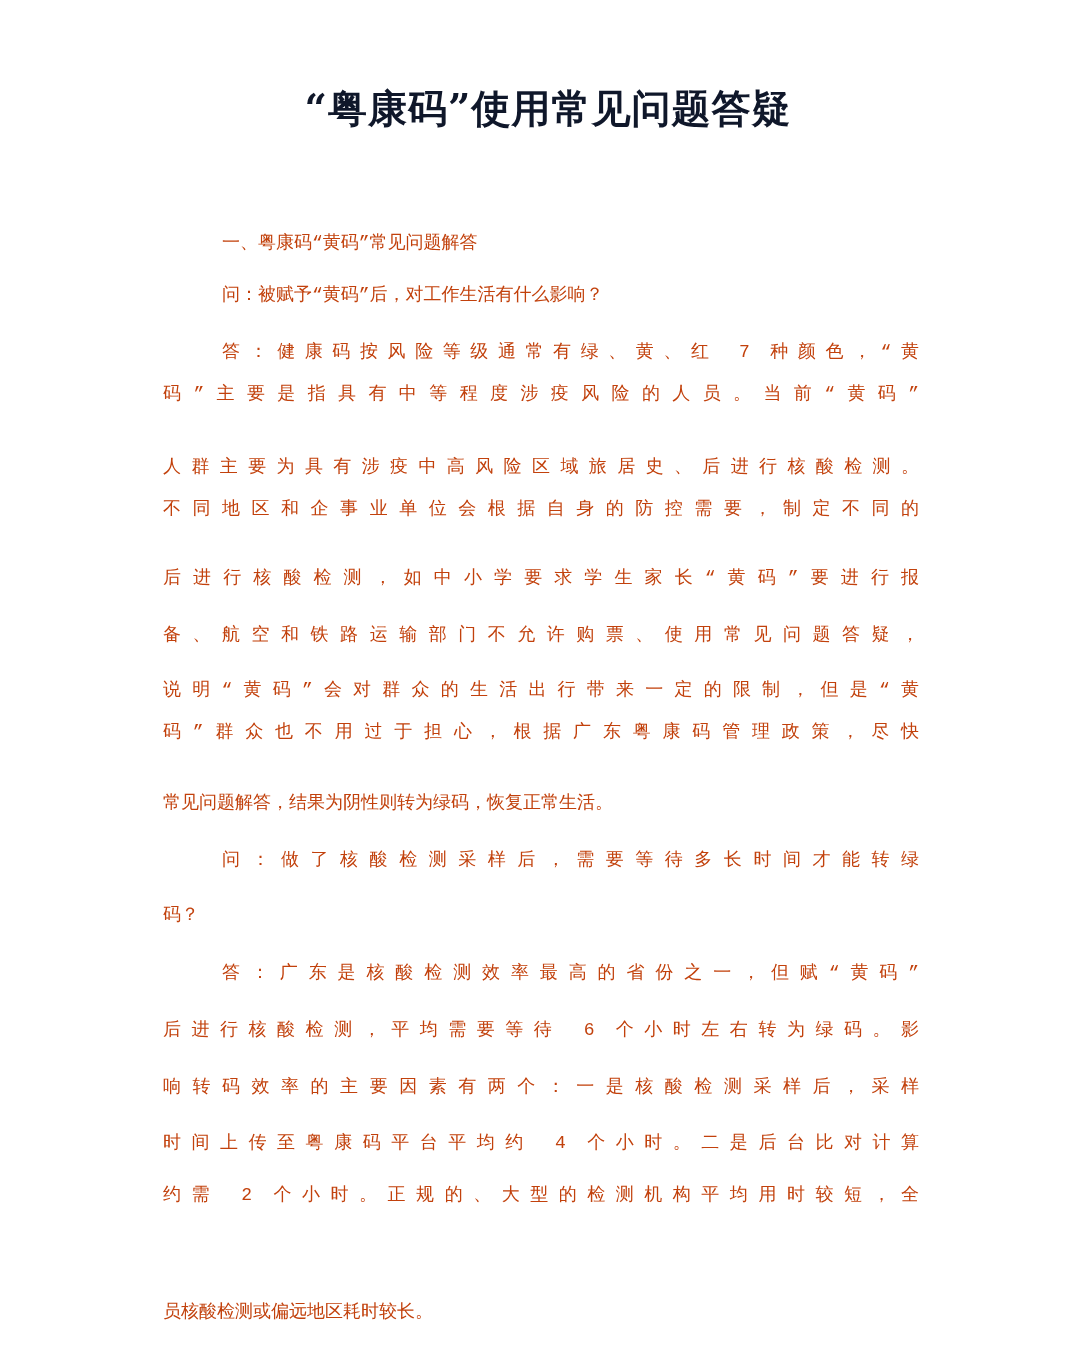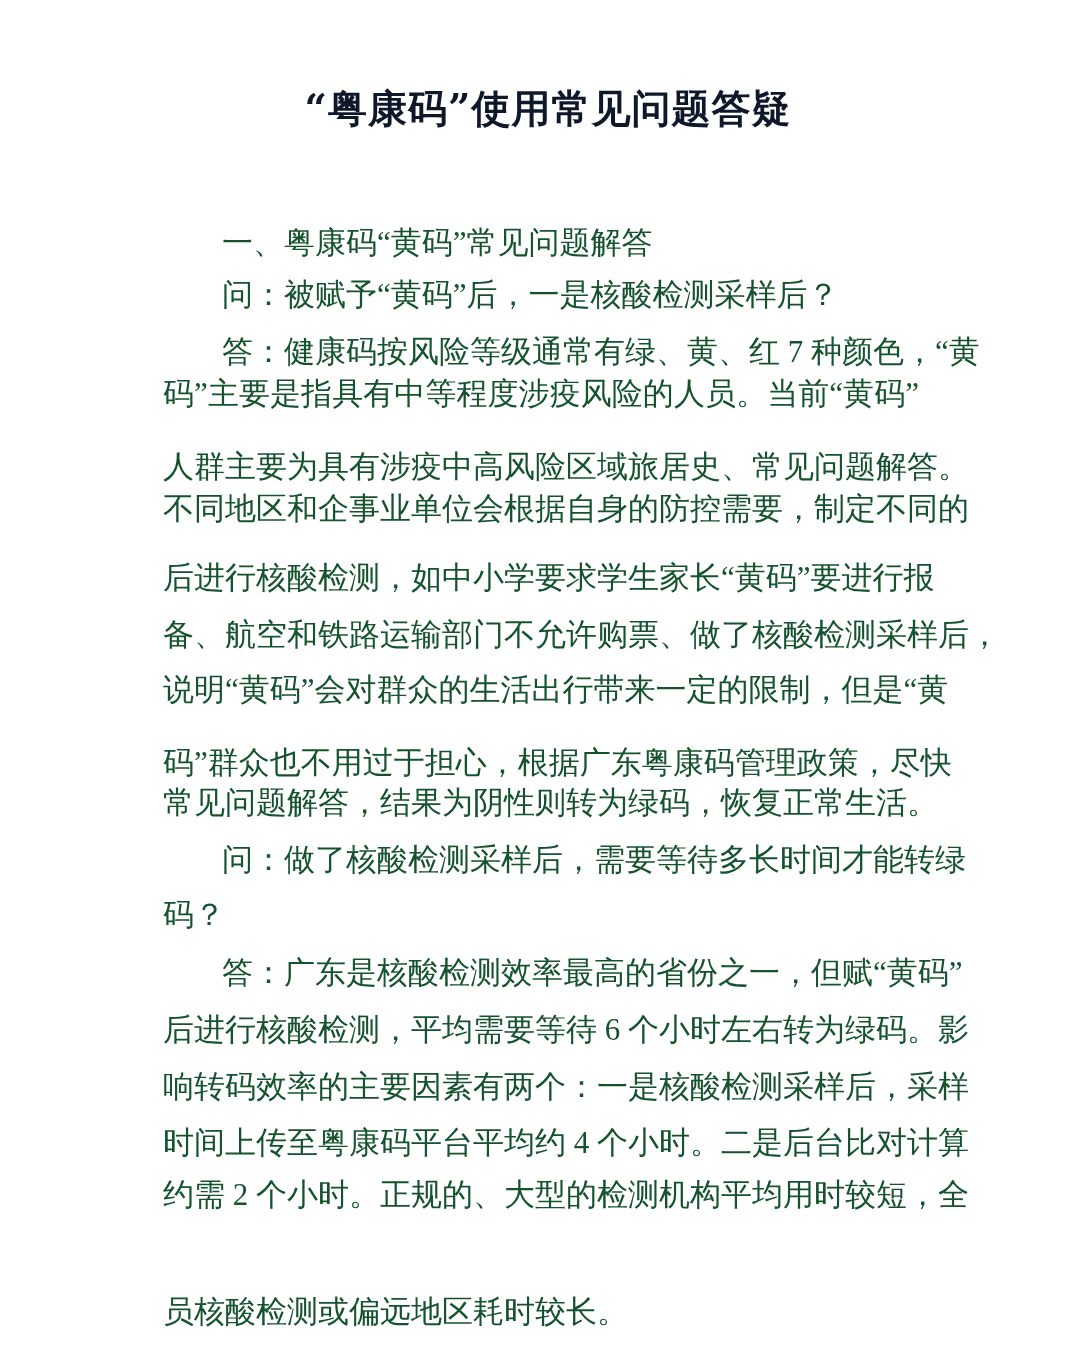--- a/index.html
+++ b/index.html
@@ -4,43 +4,43 @@
 <style>
   html, body { margin:0; padding:0; background:#ffffff; }
   body { width:1080px; height:1356px; position:relative; overflow:hidden; color:#1a1a1a; }
   .title {
     position:absolute; left:0; width:1080px; top:82px; text-align:center;
     font-family:"DejaVu Serif","Liberation Serif",serif; font-weight:bold;
     font-size:39px; letter-spacing:1px; color:#0f172a;padding-left:8px;
   }
   .line {
     position:absolute; left:163px; width:756px; height:40px;
-    font-family:Liberation Serif, serif;
-    font-size:31px; line-height:40px; white-space:nowrap;
-    text-align:justify; text-align-last:justify; color:#14532d;
+    font-family:Liberation Mono, monospace;
+    font-size:18px; line-height:40px; white-space:nowrap;
+    text-align:justify; text-align-last:justify; color:#c2410c;
   }
   .line.indent { left:222px; width:697px; }
   .line.last { text-align-last:left; }
 </style>
 </head>
 <body>
 
 <div class="title">“粤康码”使用常见问题答疑</div>
 
 <div>
   <div class="line indent last" style="top:223px">一、粤康码“黄码”常见问题解答</div>
-  <div class="line indent last" style="top:275px">问：被赋予“黄码”后，一是核酸检测采样后？</div>
+  <div class="line indent last" style="top:275px">问：被赋予“黄码”后，对工作生活有什么影响？</div>
   <div class="line indent" style="top:332px">答：健康码按风险等级通常有绿、黄、红 7 种颜色，“黄</div>
   <div class="line" style="top:374px">码”主要是指具有中等程度涉疫风险的人员。当前“黄码”</div>
-  <div class="line" style="top:447px">人群主要为具有涉疫中高风险区域旅居史、常见问题解答。</div>
+  <div class="line" style="top:447px">人群主要为具有涉疫中高风险区域旅居史、后进行核酸检测。</div>
   <div class="line" style="top:489px">不同地区和企事业单位会根据自身的防控需要，制定不同的</div>
   <div class="line" style="top:558px">后进行核酸检测，如中小学要求学生家长“黄码”要进行报</div>
-  <div class="line" style="top:615px">备、航空和铁路运输部门不允许购票、做了核酸检测采样后，</div>
+  <div class="line" style="top:615px">备、航空和铁路运输部门不允许购票、使用常见问题答疑，</div>
   <div class="line" style="top:670px">说明“黄码”会对群众的生活出行带来一定的限制，但是“黄</div>
-  <div class="line" style="top:743px">码”群众也不用过于担心，根据广东粤康码管理政策，尽快</div>
+  <div class="line" style="top:712px">码”群众也不用过于担心，根据广东粤康码管理政策，尽快</div>
   <div class="line last" style="top:783px">常见问题解答，结果为阴性则转为绿码，恢复正常生活。</div>
   <div class="line indent" style="top:840px">问：做了核酸检测采样后，需要等待多长时间才能转绿</div>
   <div class="line last" style="top:895px">码？</div>
   <div class="line indent" style="top:953px">答：广东是核酸检测效率最高的省份之一，但赋“黄码”</div>
   <div class="line" style="top:1010px">后进行核酸检测，平均需要等待 6 个小时左右转为绿码。影</div>
   <div class="line" style="top:1067px">响转码效率的主要因素有两个：一是核酸检测采样后，采样</div>
   <div class="line" style="top:1123px">时间上传至粤康码平台平均约 4 个小时。二是后台比对计算</div>
   <div class="line" style="top:1175px">约需 2 个小时。正规的、大型的检测机构平均用时较短，全</div>
   <div class="line last" style="top:1292px">员核酸检测或偏远地区耗时较长。</div>
 </div>

